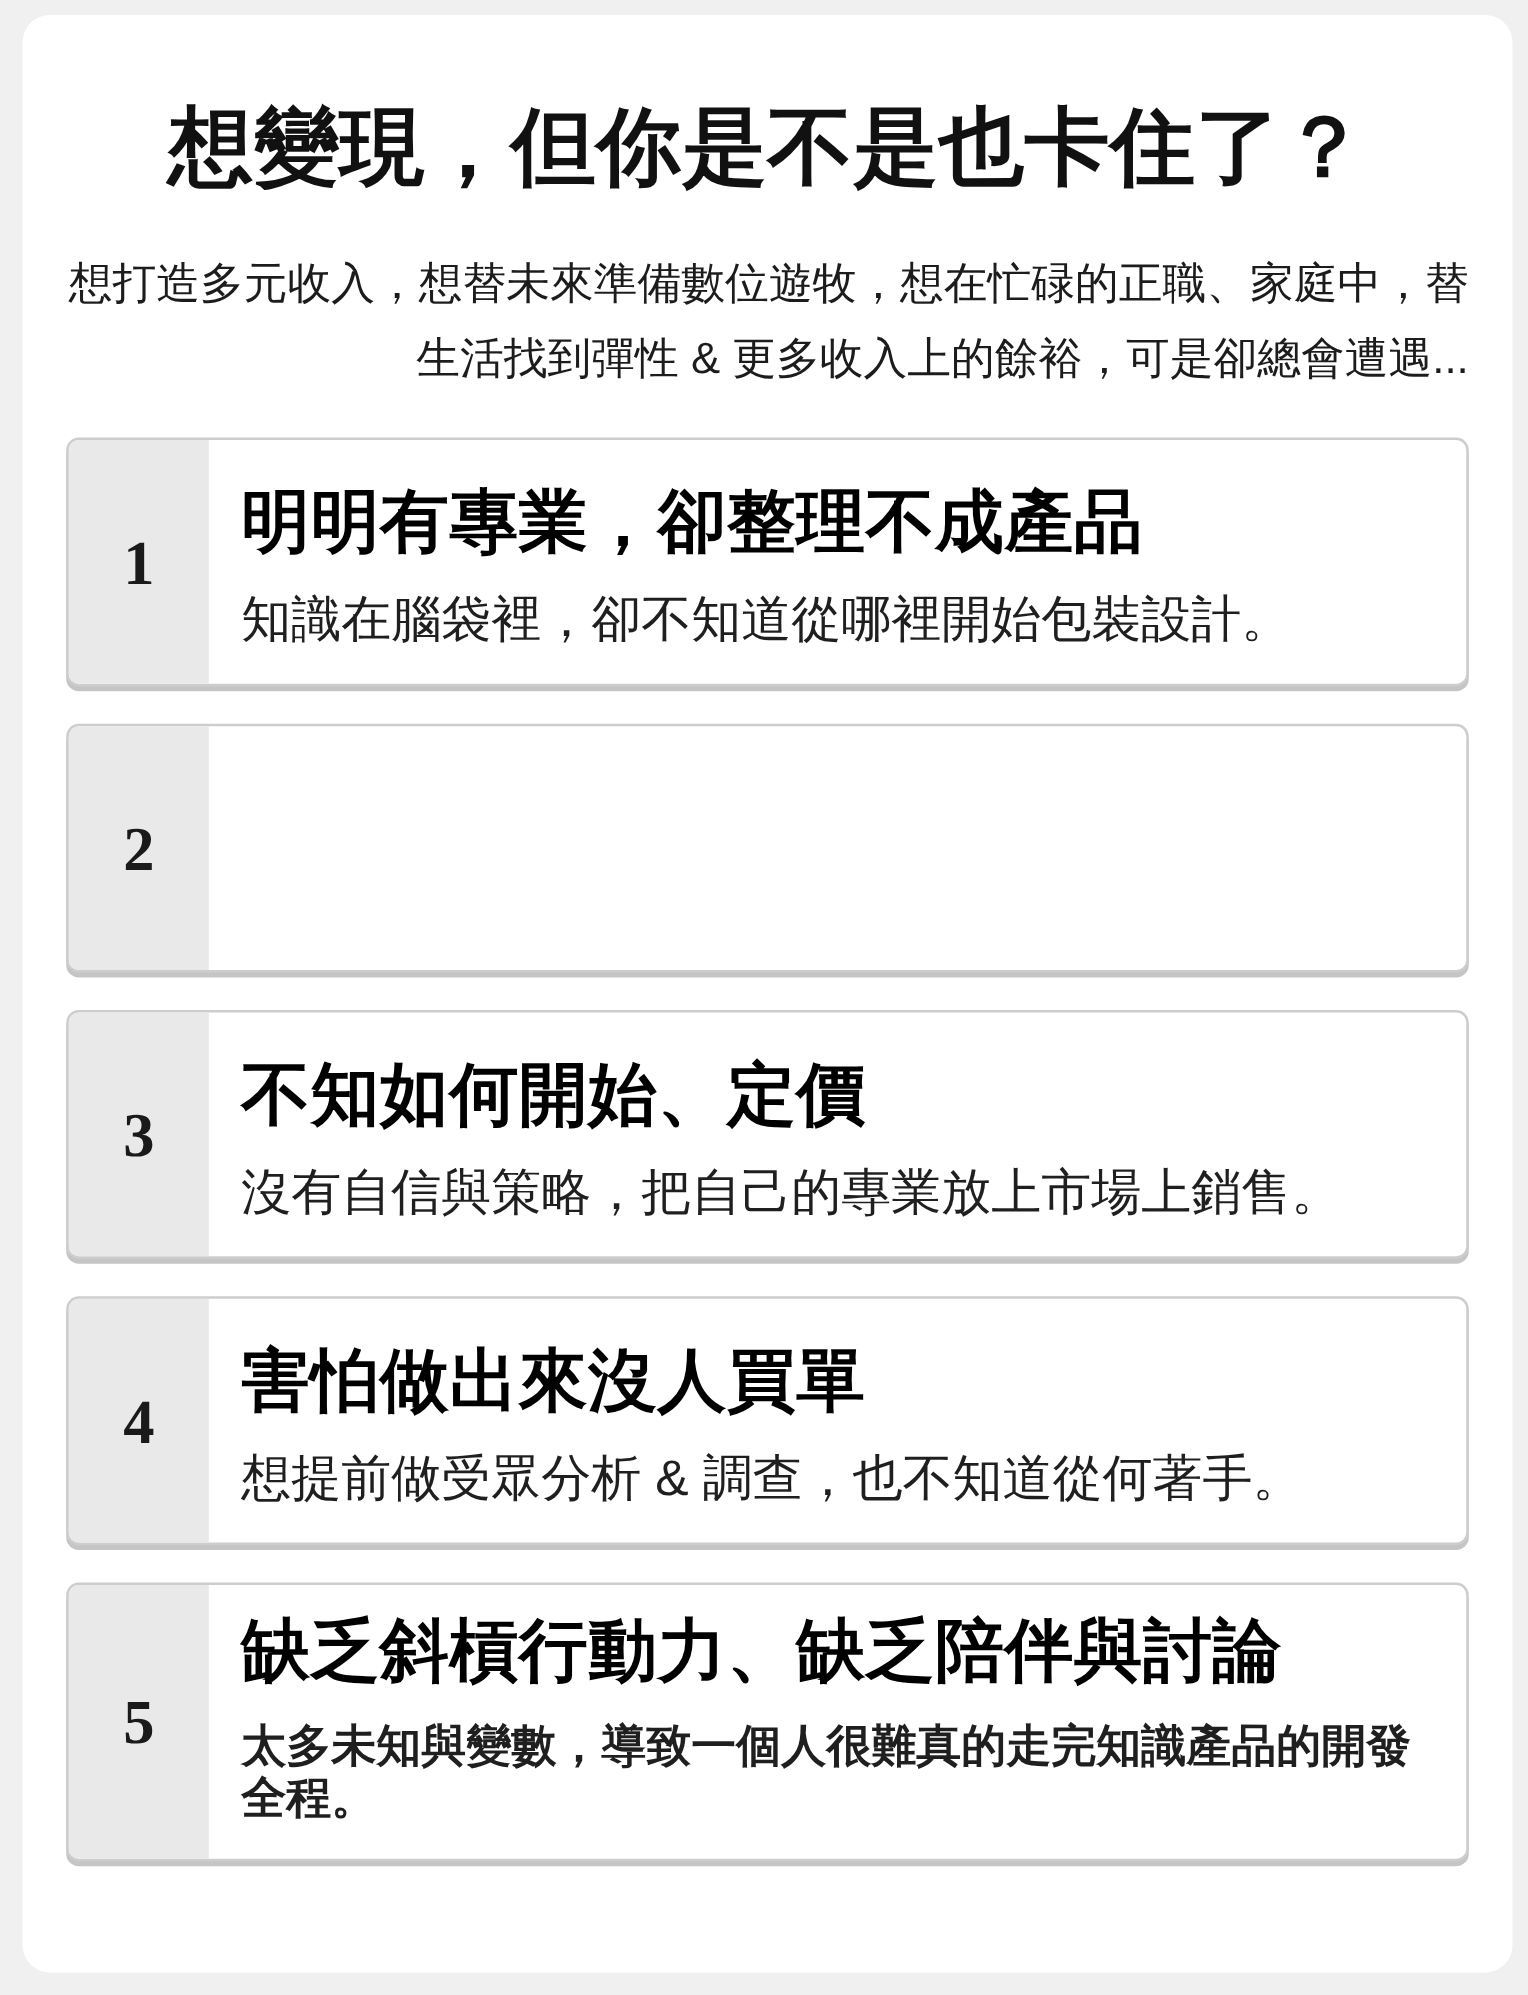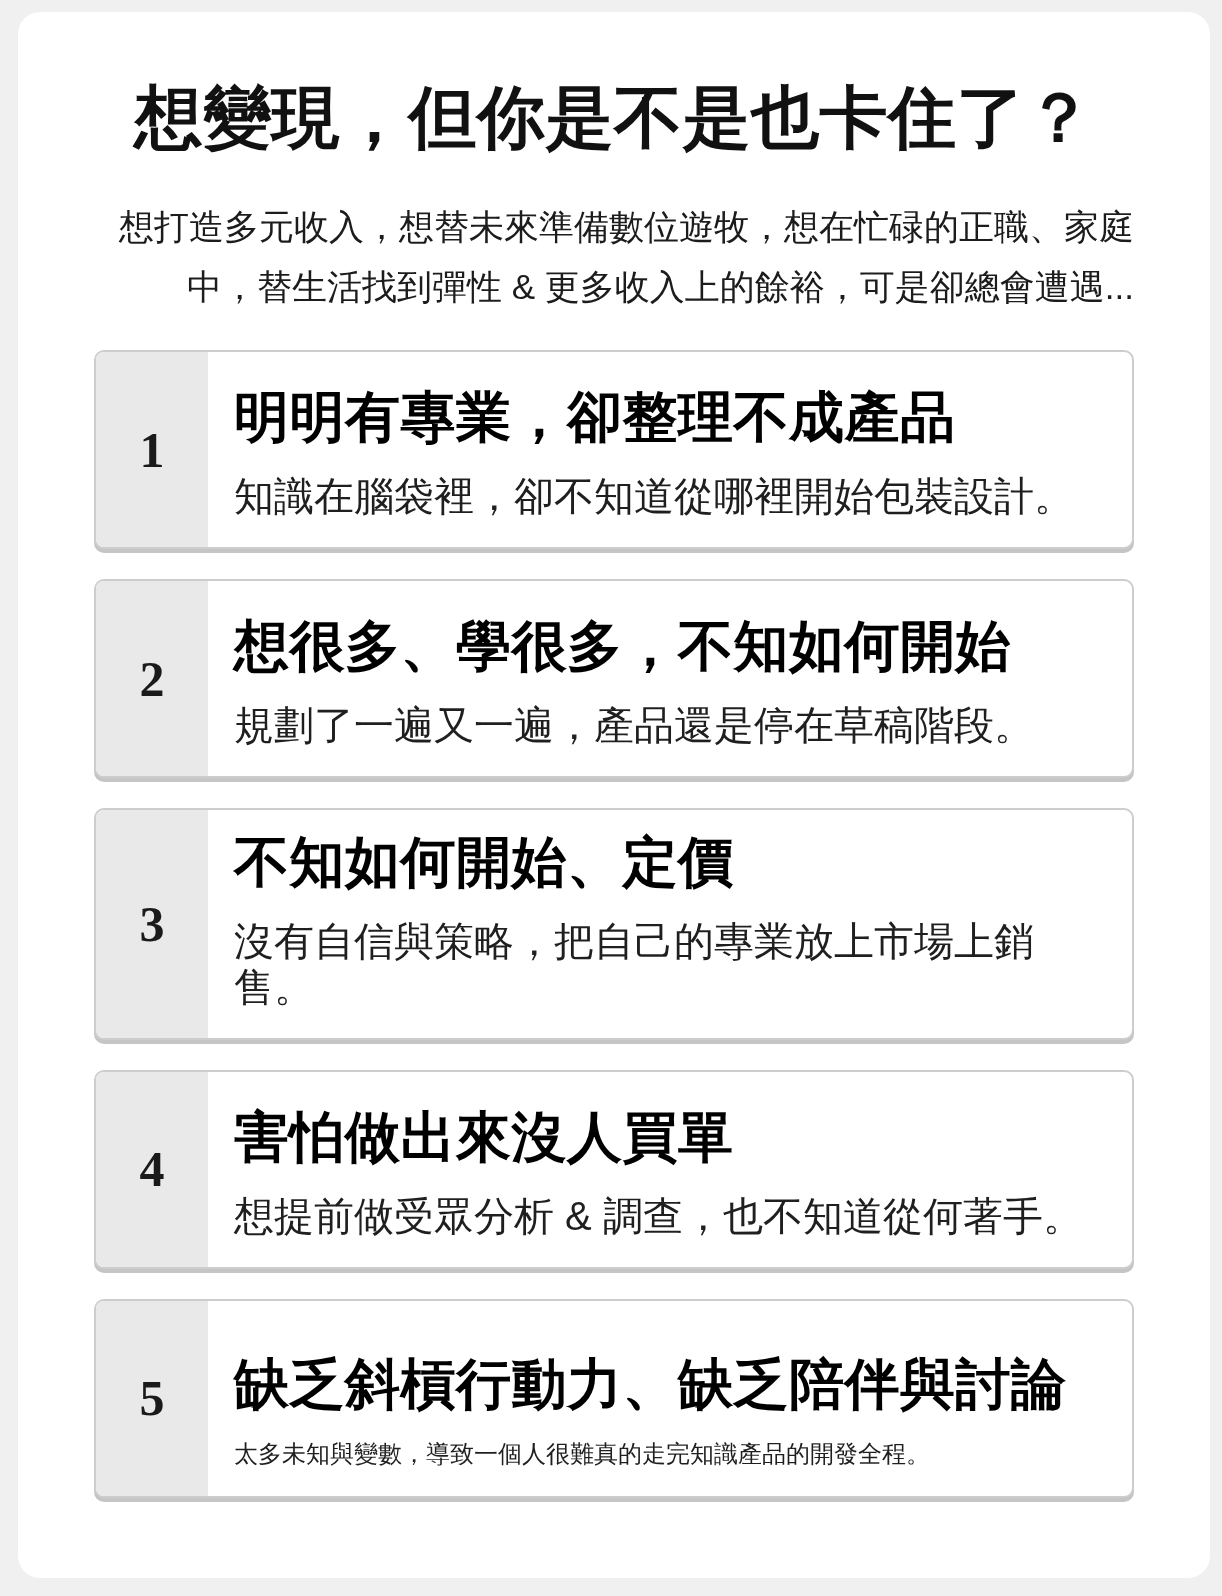--- a/index.html
+++ b/index.html
@@ -16,21 +16,21 @@
   }
   .container {
     position: absolute;
     left: 18px;
     top: 12px;
     width: 1192px;
     height: 1566px;
     background: #ffffff;
     border-radius: 22px;
     box-sizing: border-box;
-    padding: 0 76px;
+    padding: 0 35px;
     overflow: hidden;
   }
   .heading {
     font-family: "Liberation Serif", "DejaVu Serif", serif;
     font-weight: 700;
     font-size: 68px;
     line-height: 1.25;
     letter-spacing: 0.5px;
     text-align: center;
     color: #111111;
@@ -88,21 +88,22 @@
     margin: 0;
     letter-spacing: 0.5px;
   }
   .card-desc {
     font-size: 40px;
     line-height: 1.15;
     color: #1f1f1f;
     margin: 0;
   }
   .card:nth-child(5) .card-desc {
-    font-size: 24px;
+    font-size: 36px;
+    font-weight: bold;
   }
 </style>
 </head>
 <body>
 
 <div class="container">
 
   <h1 class="heading">想變現，但你是不是也卡住了？</h1>
 
   <p class="intro">想打造多元收入，想替未來準備數位遊牧，想在忙碌的正職、家庭中，替生活找到彈性 &amp; 更多收入上的餘裕，可是卻總會遭遇...</p>
@@ -112,24 +113,20 @@
     <div class="card">
       <div class="card-num">1</div>
       <div class="card-body">
         <h2 class="card-title">明明有專業，卻整理不成產品</h2>
         <p class="card-desc">知識在腦袋裡，卻不知道從哪裡開始包裝設計。</p>
       </div>
     </div>
 
     <div class="card">
       <div class="card-num">2</div>
-      <div class="card-body">
-        <h2 class="card-title">想很多、學很多，不知如何開始</h2>
-        <p class="card-desc">規劃了一遍又一遍，產品還是停在草稿階段。</p>
-      </div>
     </div>
 
     <div class="card">
       <div class="card-num">3</div>
       <div class="card-body">
         <h2 class="card-title">不知如何開始、定價</h2>
         <p class="card-desc">沒有自信與策略，把自己的專業放上市場上銷售。</p>
       </div>
     </div>
 

